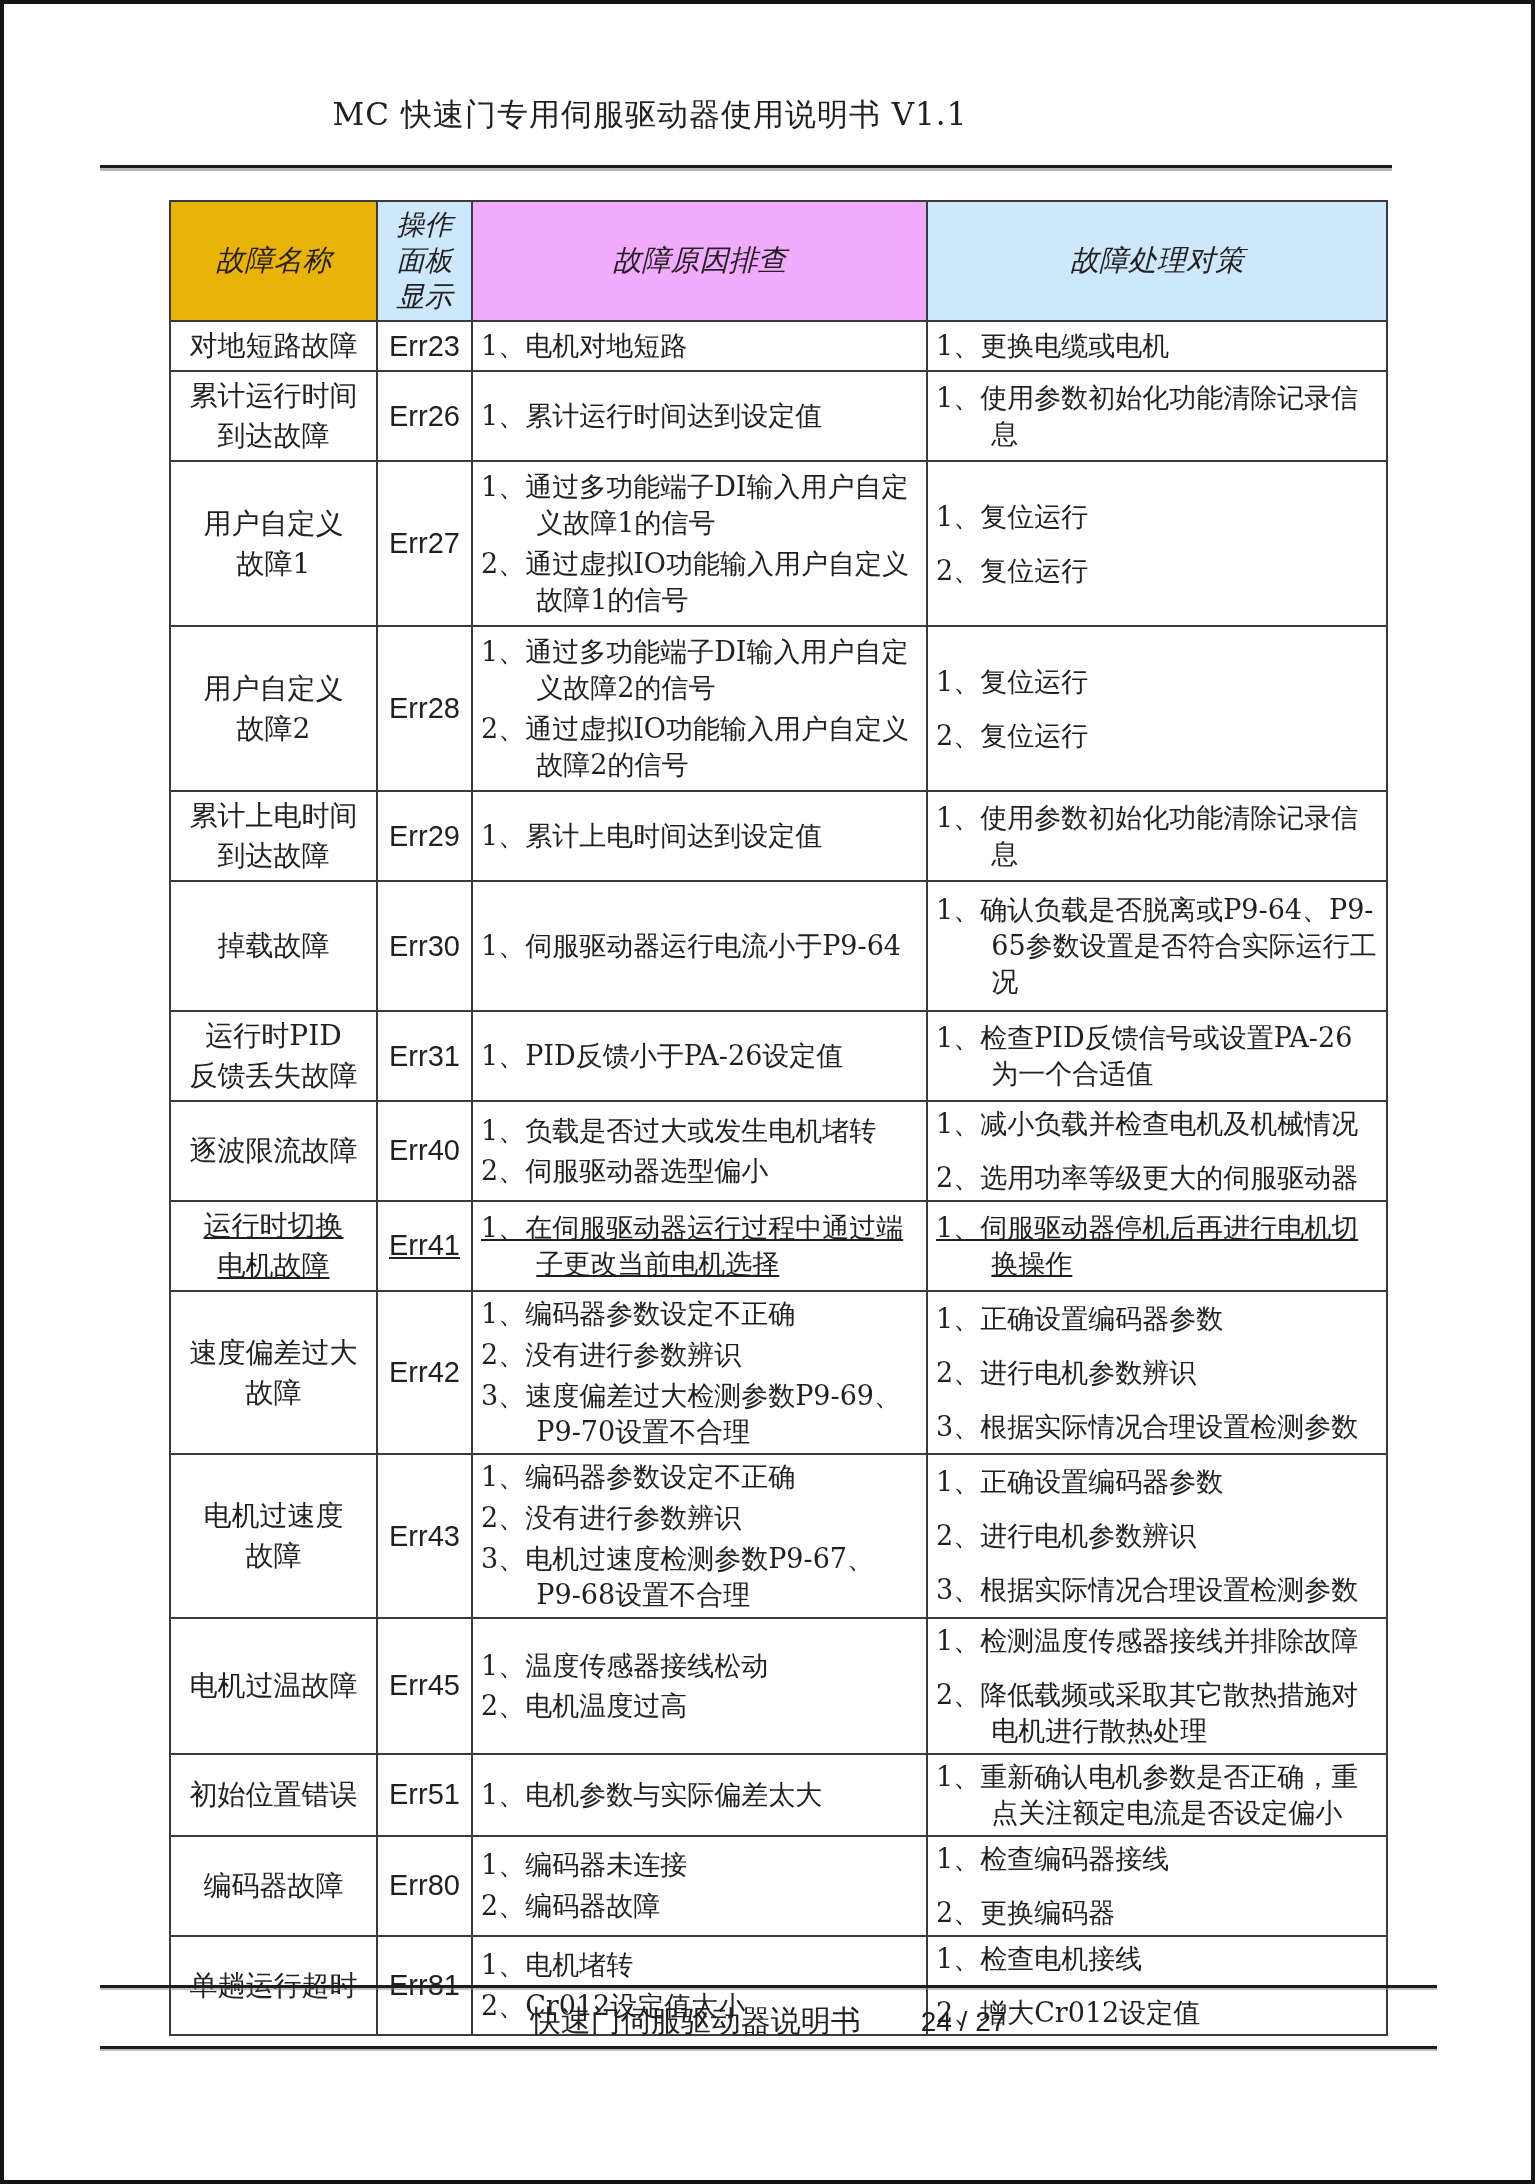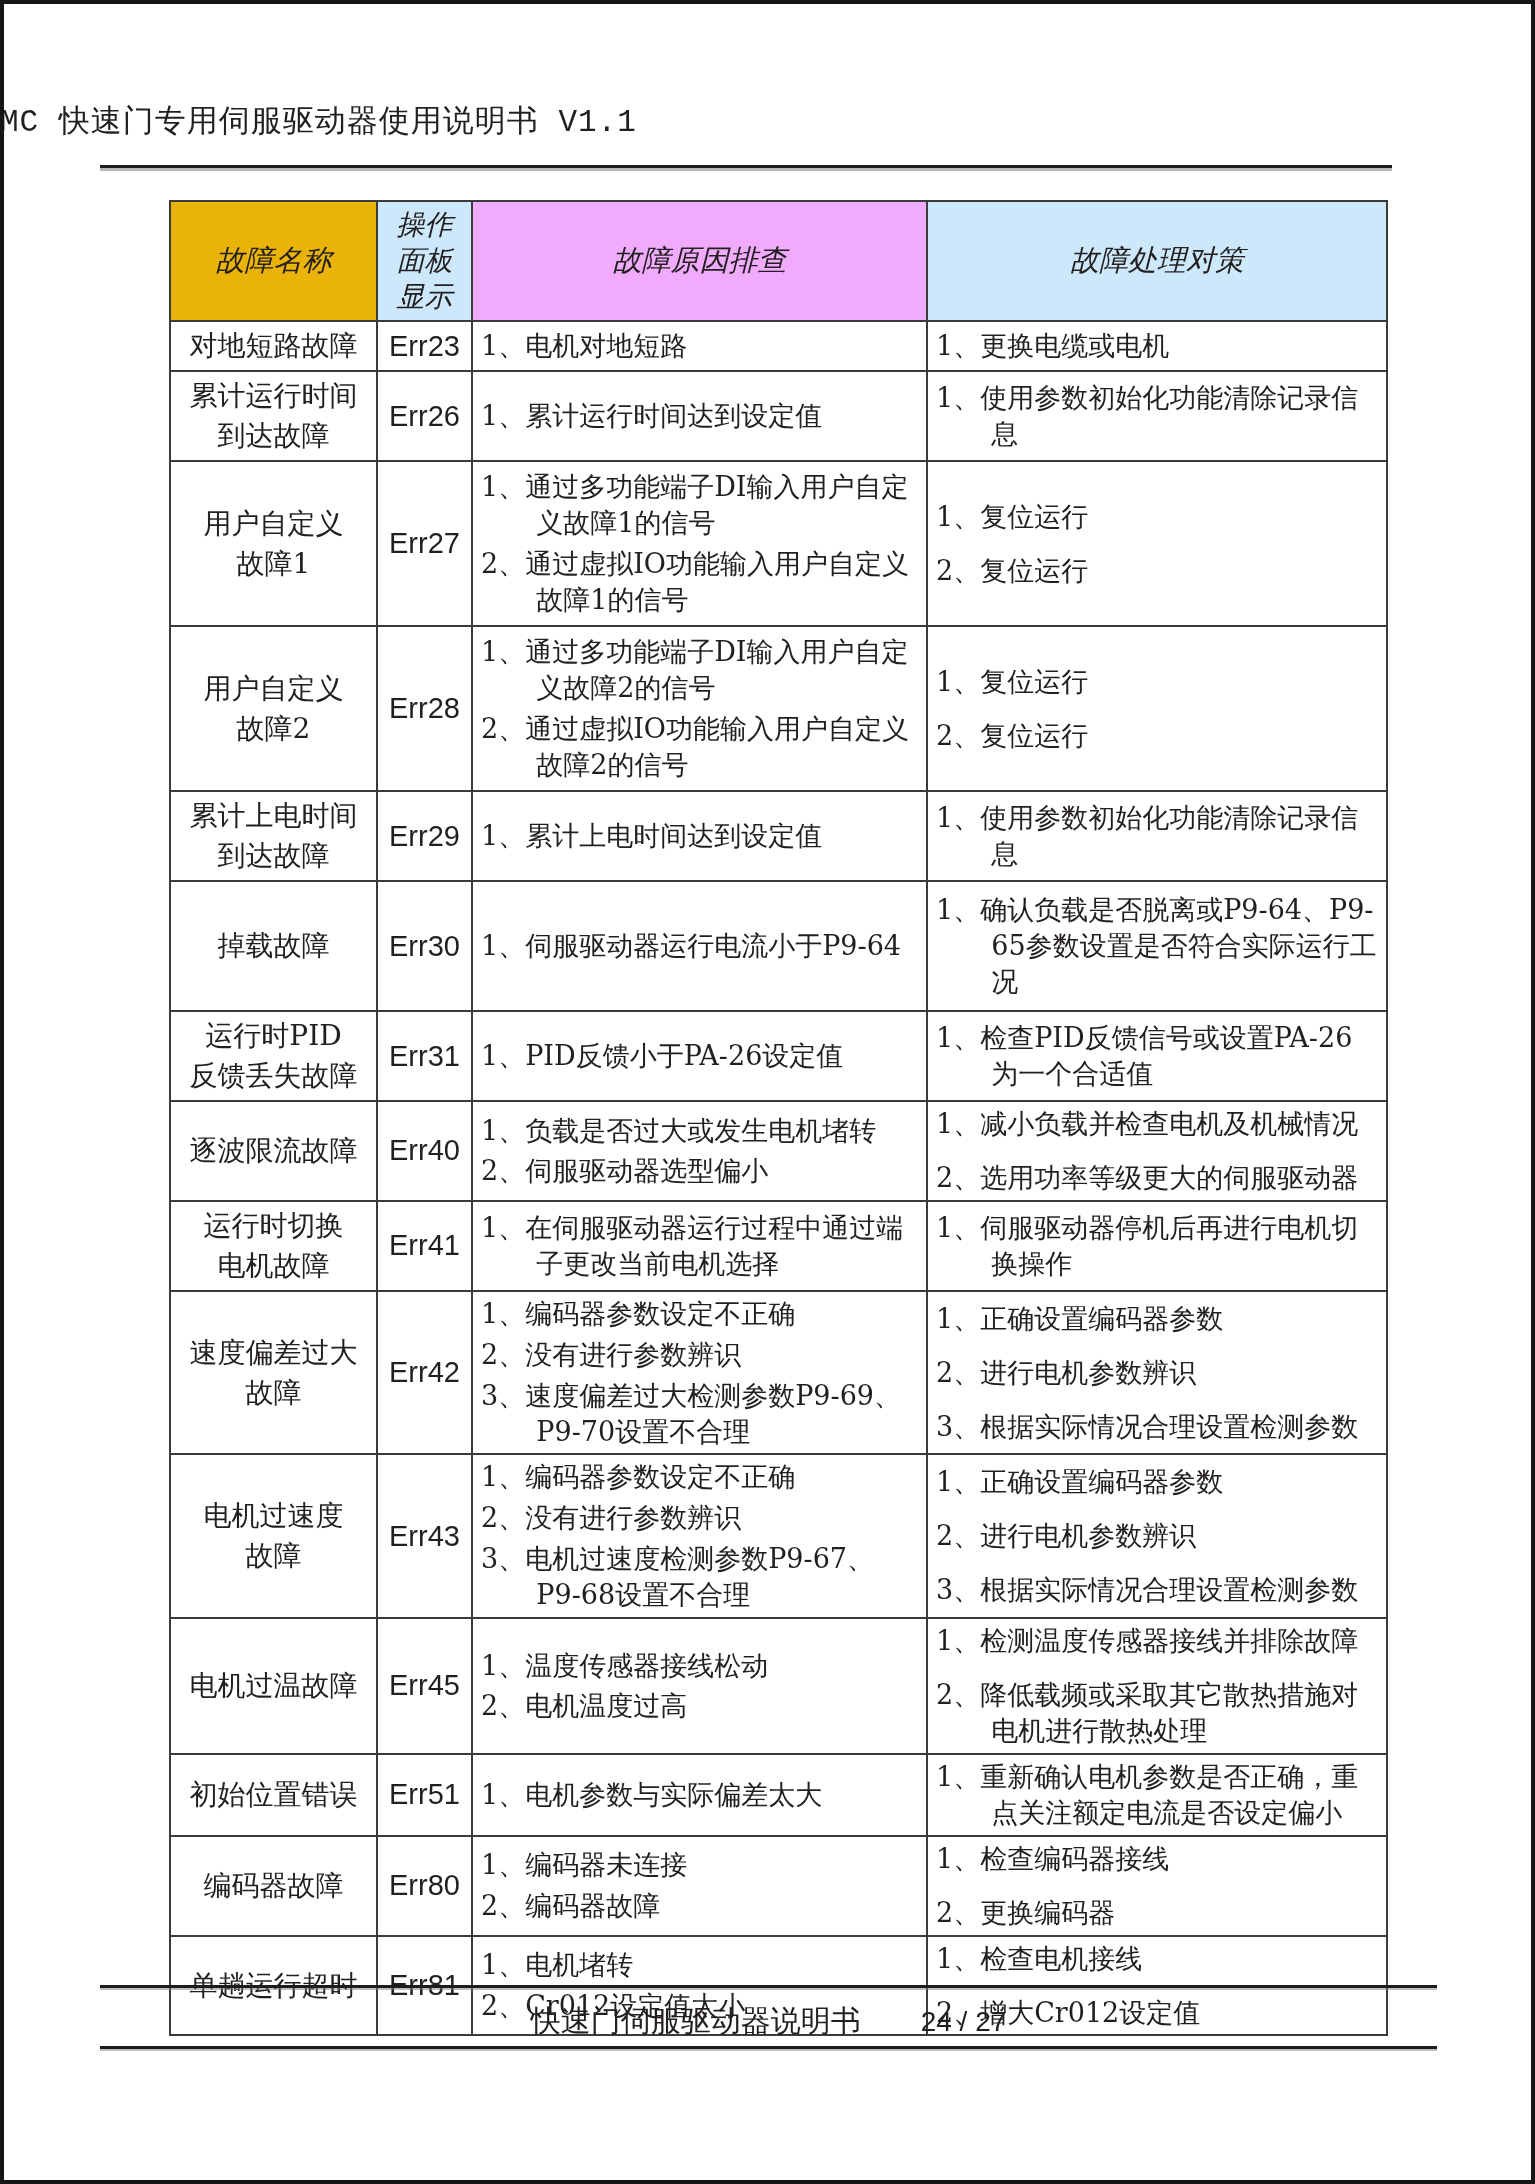--- a/index.html
+++ b/index.html
@@ -12,25 +12,25 @@
     overflow:hidden;
   }
   .page-frame {
     position:absolute; inset:0;
     border:4px solid #161616;
     pointer-events:none;
     z-index:20;
   }
   .doc-title {
     position:absolute;
-    top:100px; left:0; width:1300px;
+    top:94px; left:0; width:1300px;
+    text-align:center;
     font-size:31px;
     letter-spacing:1px;
     white-space:nowrap;
-    font-family:Liberation Mono, monospace;
   }
   .title-rule {
     position:absolute;
     top:165px; left:100px; width:1292px; height:3px;
     background:#1c1c1c;
     box-shadow:0 3px 0 rgba(125,125,125,0.55);
   }
   
   #fault-table {
     position:absolute;
@@ -55,21 +55,21 @@
   .panel-hc div { line-height:36px; font-size:28px; text-align:center; }
   
   #fault-table tbody tr:nth-child(1)  { height:50px;  }
   #fault-table tbody tr:nth-child(2)  { height:81px;  }
   #fault-table tbody tr:nth-child(3)  { height:165px; }
   #fault-table tbody tr:nth-child(4)  { height:165px; }
   #fault-table tbody tr:nth-child(5)  { height:75px;  }
   #fault-table tbody tr:nth-child(6)  { height:130px; }
   #fault-table tbody tr:nth-child(7)  { height:85px;  }
   #fault-table tbody tr:nth-child(8)  { height:80px;  }
-  #fault-table tbody tr:nth-child(9)  { height:84px;  }
+  #fault-table tbody tr:nth-child(9)  { height:84px;text-decoration:underline;  }
   #fault-table tbody tr:nth-child(10) { height:143px; }
   #fault-table tbody tr:nth-child(11) { height:150px; }
   #fault-table tbody tr:nth-child(12) { height:116px; }
   #fault-table tbody tr:nth-child(13) { height:82px;  }
   #fault-table tbody tr:nth-child(14) { height:92px;  }
   #fault-table tbody tr:nth-child(15) { height:92px;  }
 
   .name-cell { text-align:center; font-size:28px; }
   .name-cell .name-line { line-height:40px; }
   .code-cell {

